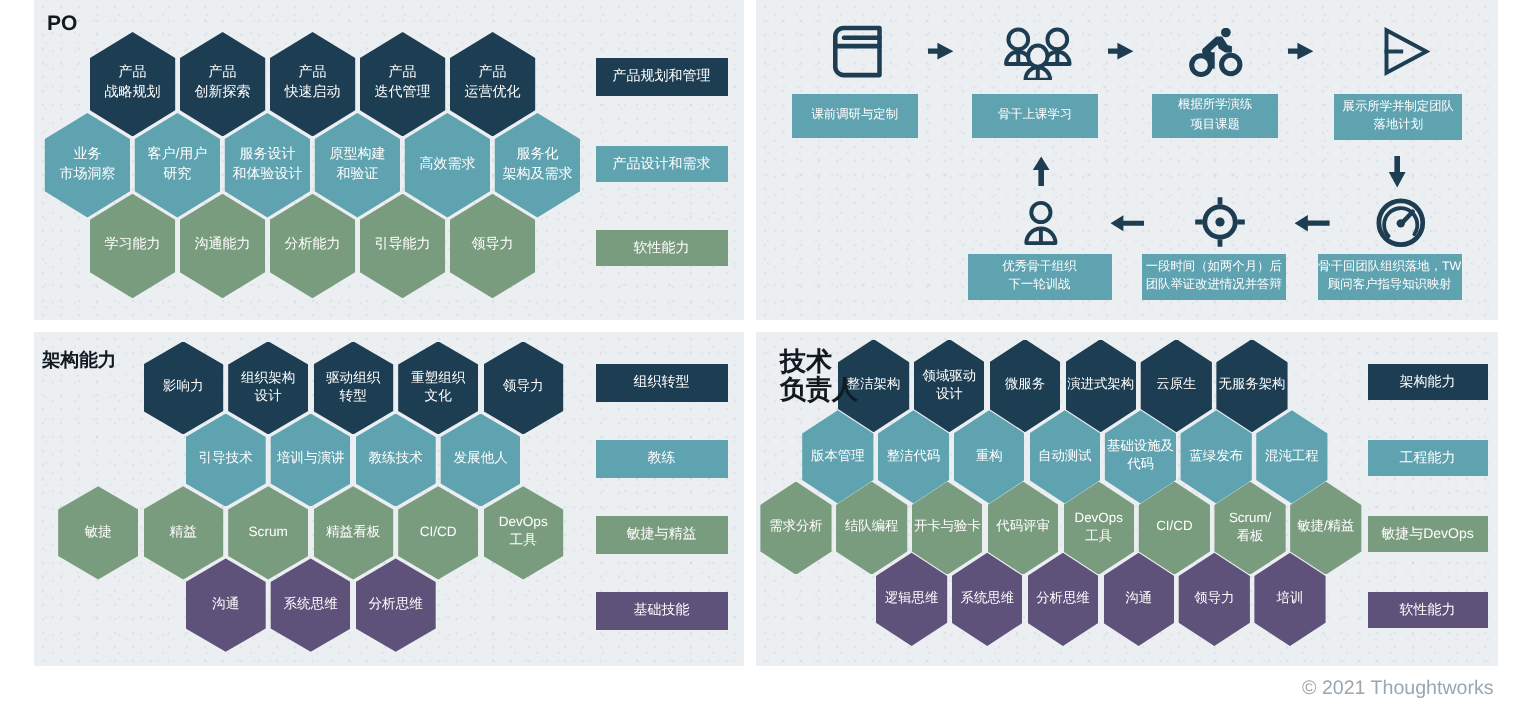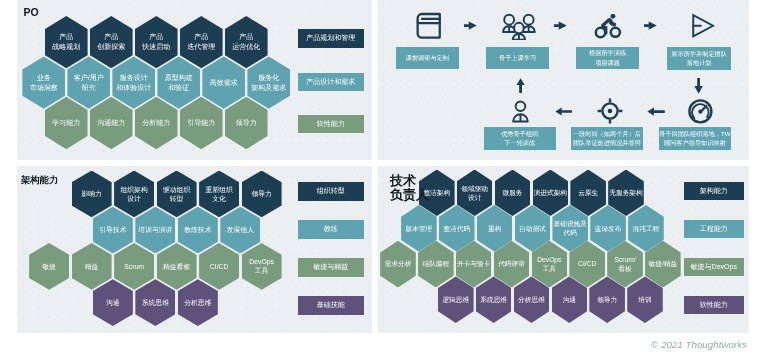--- a/index.html
+++ b/index.html
@@ -17,21 +17,21 @@
        display:flex;align-items:center;justify-content:center;}
   .hex span{display:block;text-align:center;color:#ffffff;white-space:pre;}
   .legend{position:absolute;display:flex;align-items:center;justify-content:center;}
   .legend span{color:#ffffff;text-align:center;white-space:pre;}
   .ptitle{position:absolute;font-weight:bold;color:#111a21;white-space:pre;line-height:13.7px;}
   .stepbox{position:absolute;display:flex;align-items:center;justify-content:center;
        background:#5fa2b0;}
   .stepbox span{color:#ffffff;text-align:center;white-space:pre;}
   .icon{position:absolute;line-height:0;}
   .arrow{position:absolute;line-height:0;}
-  .copyright{position:absolute;white-space:nowrap;font-style:italic;}
+  .copyright{position:absolute;white-space:nowrap;}
 </style>
 </head>
 <body>
 
 <div id="root">
   <div class="panel" style="left:17px;top:0px;width:355px;height:160px;"></div>
   <div class="panel" style="left:378.4px;top:0px;width:370.2px;height:160px;"></div>
   <div class="panel" style="left:17px;top:165.7px;width:355px;height:167px;"></div>
   <div class="panel" style="left:378.4px;top:165.7px;width:370.2px;height:167px;"></div>
   <div class="hex" style="left:45.0px;top:15.95px;width:42.6px;height:52.3px;background:#1c3d52;">

